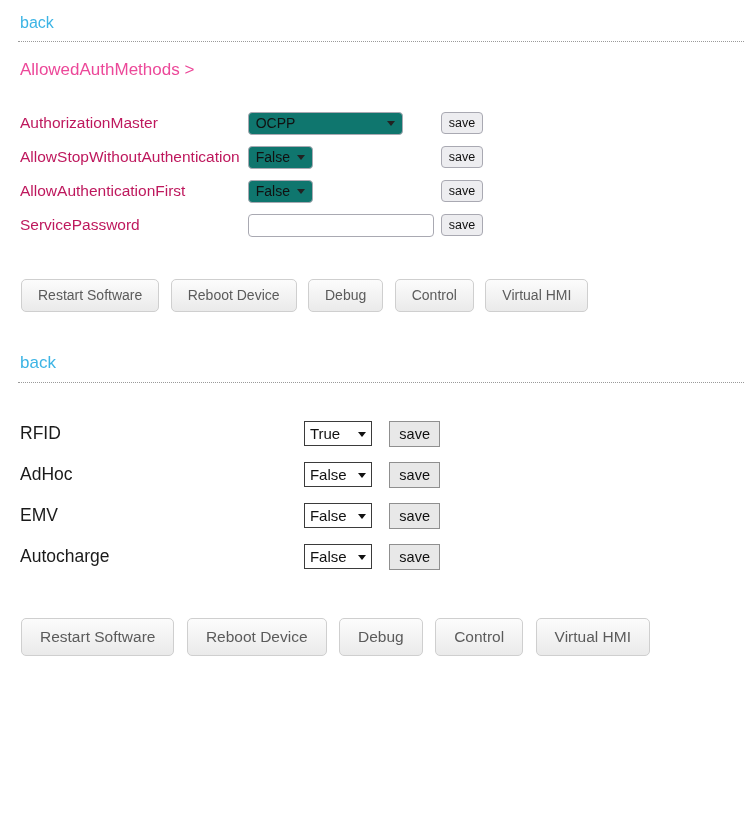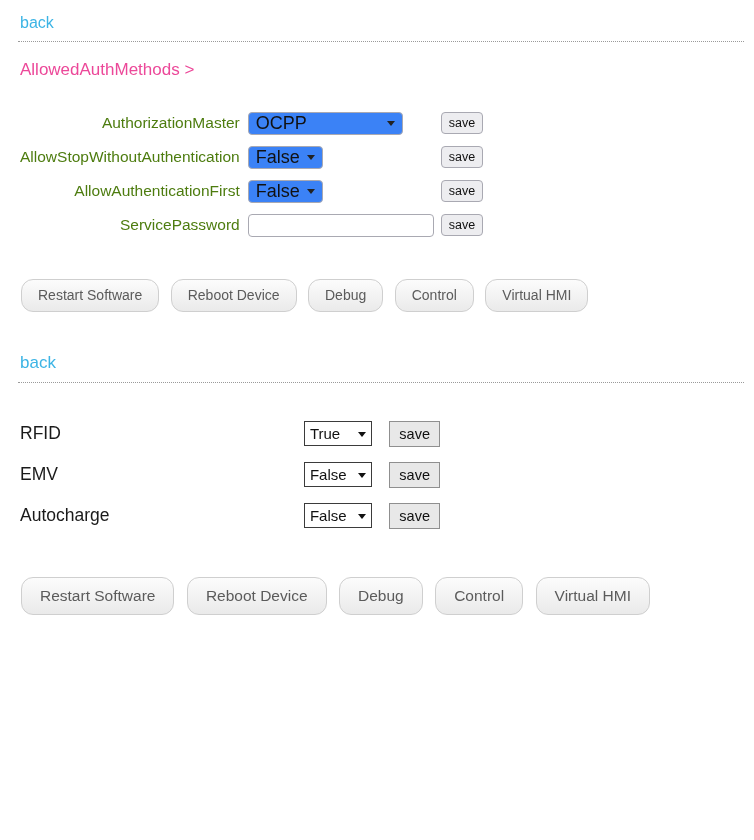--- a/index.html
+++ b/index.html
@@ -50,34 +50,33 @@
     margin: 26px 0 0 0;
     border-collapse: collapse;
   }
   .settings-1 td {
     padding: 0;
     vertical-align: middle;
     height: 34px;
   }
   .settings-1 td.lbl {
     font-size: 15.5px;
-    color: #4d7c0f;
+    color: #be185d;
     padding-left: 20px;
     padding-right: 8px;
     white-space: nowrap;
-    text-align: right;
   }
   .settings-1 td.ctl { padding-right: 7px; white-space: nowrap; }
 
   
   .sel-round {
     font-family: "Liberation Sans", sans-serif;
-    font-size: 18px;
+    font-size: 14px;
     color: #111;
-    background: #3b82f6;
+    background: #0f766e;
     border: 1px solid #a9a9b2;
     border-radius: 4px;
     height: 23px;
     padding: 1px 22px 1px 7px;
     line-height: 19px;
     position: relative;
     display: inline-block;
     cursor: pointer;
   }
   .sel-round .caret {
@@ -191,21 +190,21 @@
     padding-left: 21px;
   }
   .actions-1 { margin-top: 37px; }
   .actions-2 { margin-top: 41px; }
 
   .act-btn {
     font-family: "Liberation Sans", sans-serif;
     color: #5b5b5b;
     background: linear-gradient(to bottom, #fcfcfc 0%, #f3f3f3 50%, #eaeaea 100%);
     border: 1px solid #cfcfcf;
-    border-radius: 12px;
+    border-radius: 5px;
     cursor: pointer;
     display: inline-block;
     text-align: right;
     margin-right: 7px;
     vertical-align: middle;
   }
   .actions-1 .act-btn {
     font-size: 14px;
     height: 33px;
     line-height: 31px;
@@ -310,20 +309,30 @@
         <td class="lbl">RFID</td>
         <td class="ctl">
           <span class="sel-square w-true">
             <span>True</span>
             <span class="caret"></span>
           </span>
           <button class="btn-save-square">save</button>
         </td>
       </tr>
 
+      <tr>
+        <td class="lbl">AdHoc</td>
+        <td class="ctl">
+          <span class="sel-square w-false">
+            <span>False</span>
+            <span class="caret"></span>
+          </span>
+          <button class="btn-save-square">save</button>
+        </td>
+      </tr>
 
       <tr>
         <td class="lbl">EMV</td>
         <td class="ctl">
           <span class="sel-square w-false">
             <span>False</span>
             <span class="caret"></span>
           </span>
           <button class="btn-save-square">save</button>
         </td>

